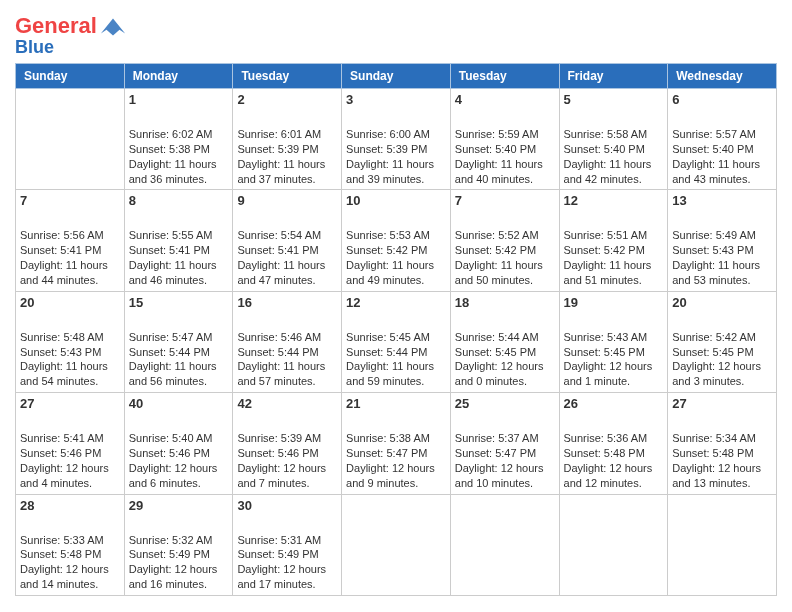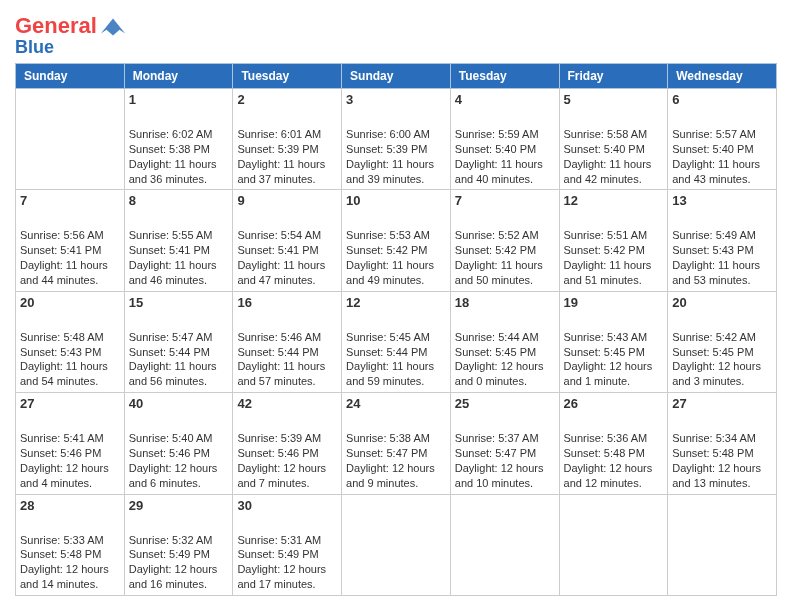--- a/index.html
+++ b/index.html
@@ -263,21 +263,21 @@
           Sunrise: 5:40 AM<br>Sunset: 5:46 PM<br>Daylight: 12 hours and 6 minutes.
         </div>
       </td>
         <td>
         <span class="day-number">42</span>
         <div class="day-info">
           Sunrise: 5:39 AM<br>Sunset: 5:46 PM<br>Daylight: 12 hours and 7 minutes.
         </div>
       </td>
         <td>
-        <span class="day-number">24</span>
+        <span class="day-number">21</span>
         <div class="day-info">
           Sunrise: 5:38 AM<br>Sunset: 5:47 PM<br>Daylight: 12 hours and 9 minutes.
         </div>
       </td>
         <td>
         <span class="day-number">25</span>
         <div class="day-info">
           Sunrise: 5:37 AM<br>Sunset: 5:47 PM<br>Daylight: 12 hours and 10 minutes.
         </div>
       </td>

